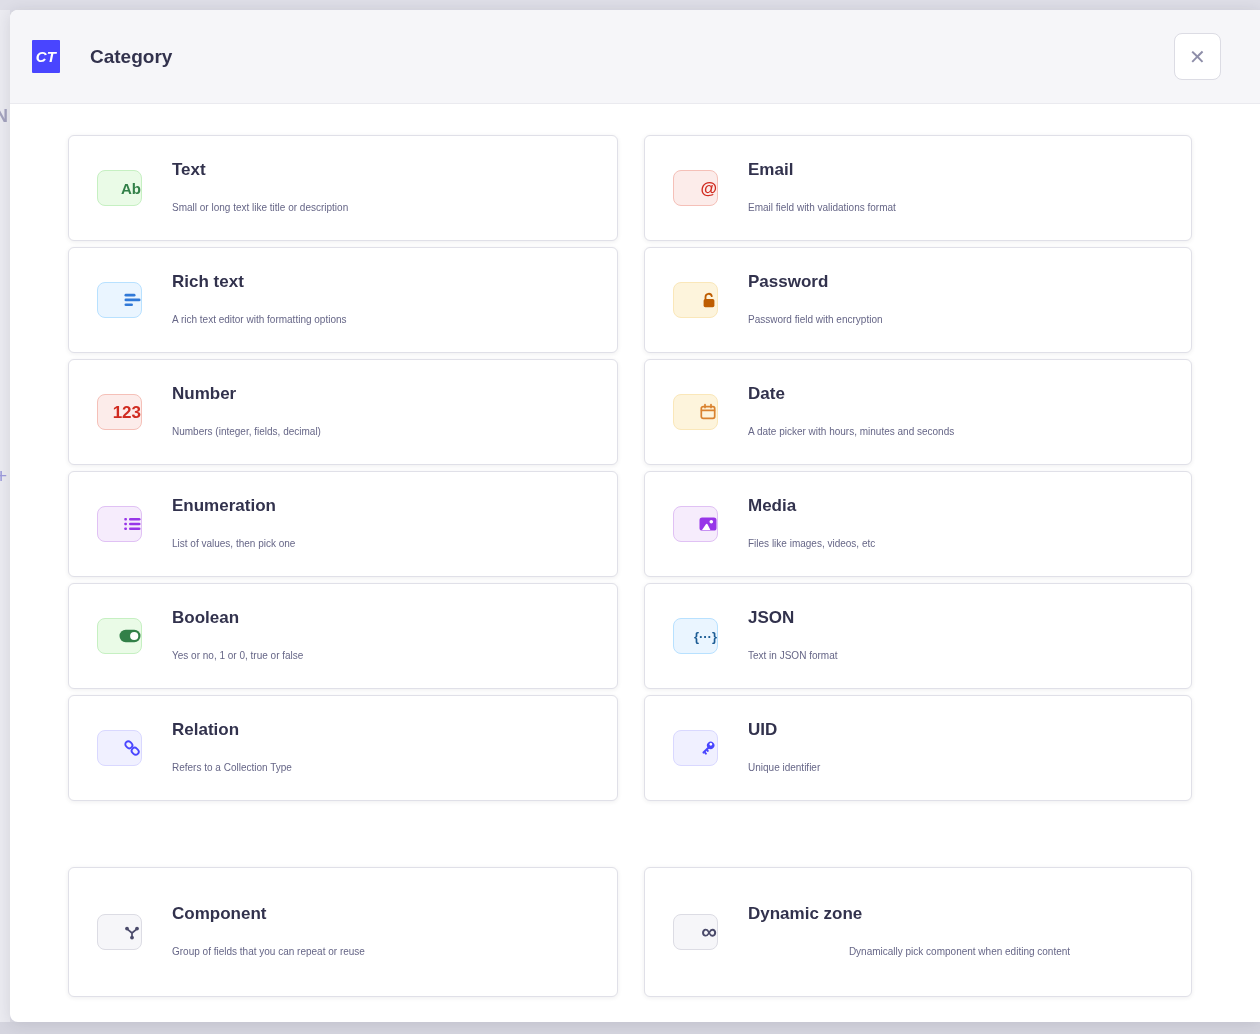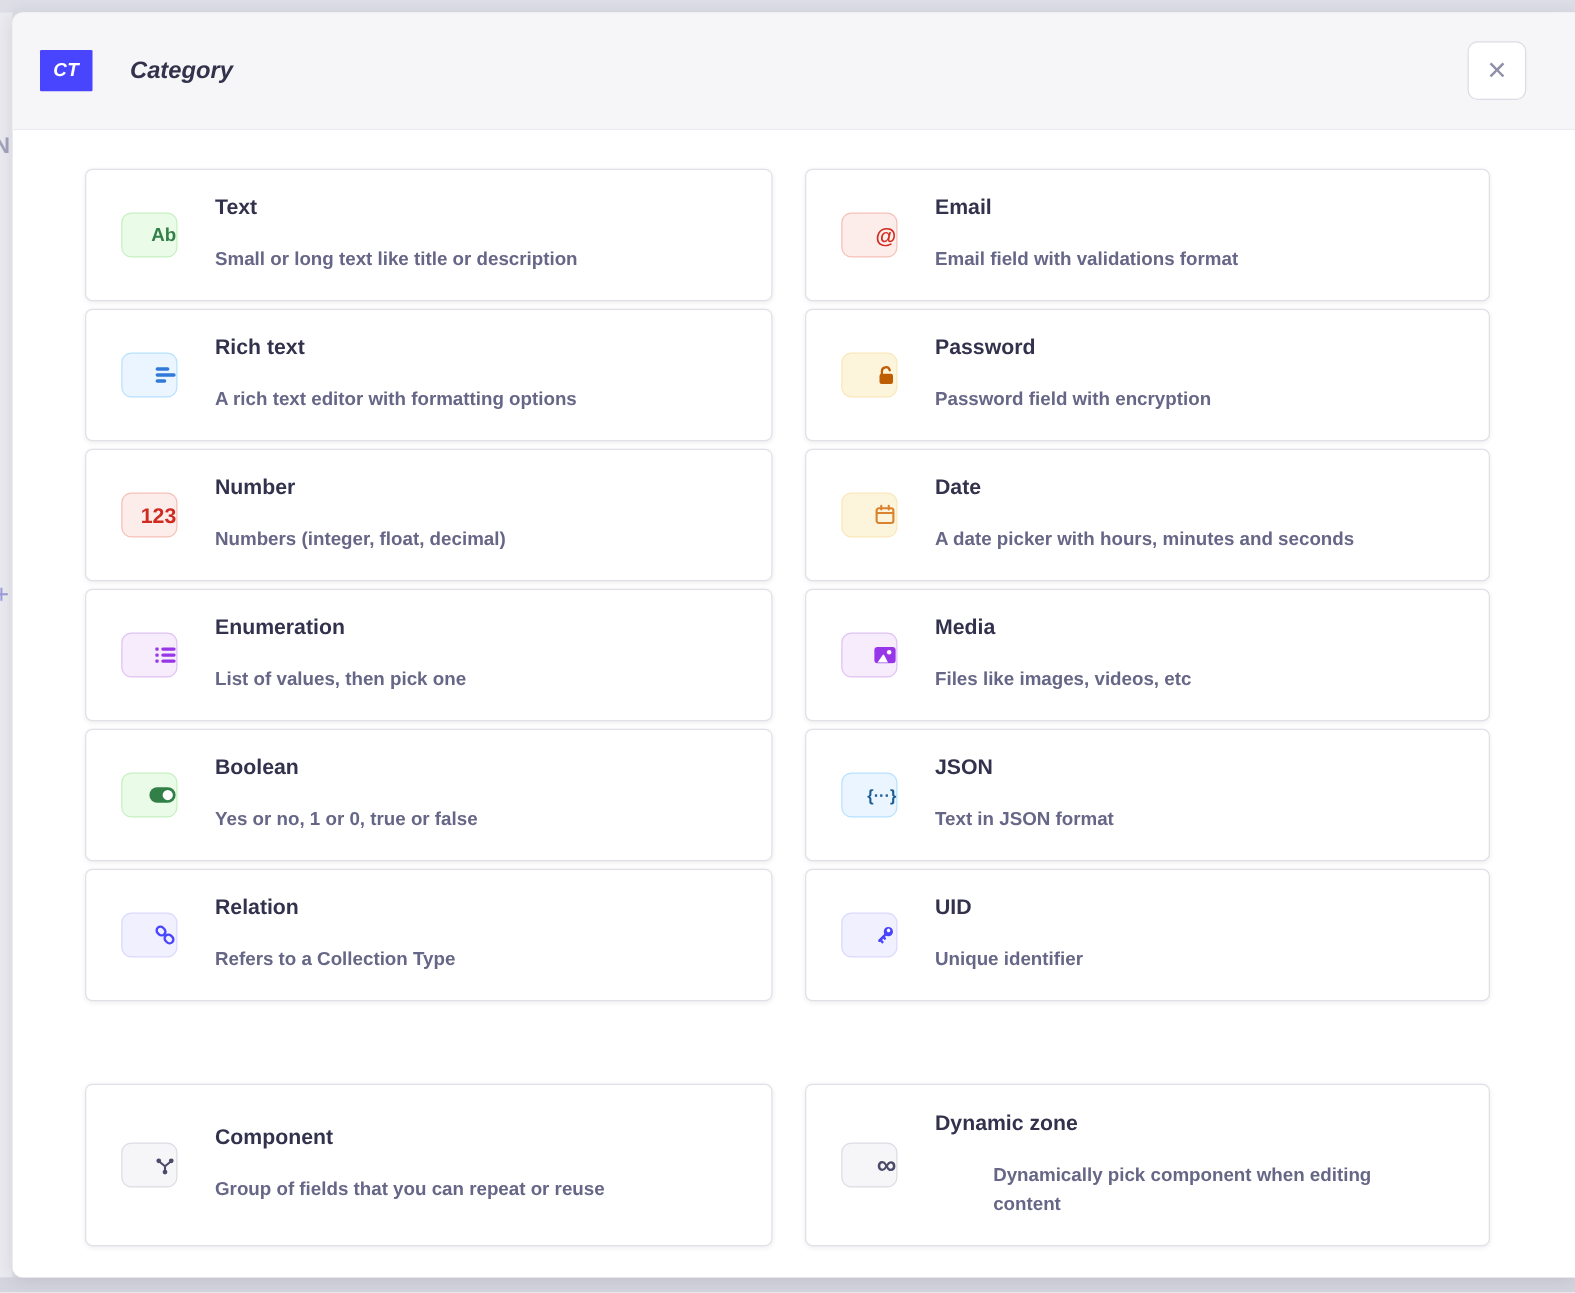--- a/index.html
+++ b/index.html
@@ -20,25 +20,25 @@
     position:absolute;left:10px;top:10px;right:0;bottom:12px;
     background:#ffffff;border-radius:8px 0 0 8px;
     box-shadow:0 2px 15px rgba(33,33,52,.12);
   }
   .modal-header{
     height:93px;background:#f6f6f9;border-bottom:1px solid #eaeaef;
     border-radius:8px 0 0 0;display:flex;align-items:center;
     padding:0 0 0 22px;position:relative;
   }
   .ct-badge{
-    width:42px;height:33px;border-radius:1px;background:#4945ff;color:#ffffff;
+    width:28px;height:33px;border-radius:1px;background:#4945ff;color:#ffffff;
     display:flex;align-items:center;justify-content:center;
     font-size:15px;font-weight:700;font-style:italic;letter-spacing:.3px;flex:none;
   }
-  .modal-title{margin:0 0 0 30px;font-size:19px;font-weight:700;color:#32324d;font-style:italic;}
+  .modal-title{margin:0 0 0 30px;font-size:19px;font-weight:700;color:#32324d;}
   .close-btn{
     position:absolute;right:39px;top:23px;width:47px;height:47px;
     background:#ffffff;border:1px solid #dcdce4;border-radius:8px;
     color:#8e8ea9;font-size:20px;line-height:1;cursor:pointer;
     display:flex;align-items:center;justify-content:center;
     font-family:"Liberation Sans", sans-serif;
   }
 
   .modal-body{padding:31px 68px 26px 58px;}
   .fields-grid{display:grid;grid-template-columns:550px 548px;column-gap:26px;row-gap:6px;}
@@ -54,21 +54,21 @@
   .card.tall{height:130px;}
   .badge{
     width:43px;height:34px;border-radius:8px;border:1px solid transparent;
     display:flex;align-items:center;justify-content:flex-end;flex:none;
     margin-right:30px;
   }
   .badge svg{display:block;}
   .glyph{font-weight:700;line-height:1;}
   .card-text{display:flex;flex-direction:column;gap:20px;flex:1;min-width:0;}
   .card-title{font-size:17px;font-weight:700;color:#32324d;}
-  .card-desc{font-size:15px;color:#666687;line-height:1.55;font-weight:bold;}
+  .card-desc{font-size:10px;color:#666687;line-height:1.55;}
   .card-desc.desc-center{text-align:left;max-width:330px;align-self:center;}
 </style>
 </head>
 <body>
 
 <div class="left-strip"></div>
 <span class="bg-letter-n">N</span>
 <span class="bg-plus">+</span>
 <div class="bottom-strip"></div>
 
@@ -124,21 +124,21 @@
             <span class="card-title">Password</span>
             <span class="card-desc">Password field with encryption</span>
           </span>
         </button>
         <button class="card">
           <span class="badge" style="background:#fcecea;color:#d02b20;border-color:#f5c0b8">
             <span class="glyph" style="font-size:17px">123</span>
           </span>
           <span class="card-text">
             <span class="card-title">Number</span>
-            <span class="card-desc">Numbers (integer, float, decimal)</span>
+            <span class="card-desc">Numbers (integer, fields, decimal)</span>
           </span>
         </button>
         <button class="card">
           <span class="badge" style="background:#fdf4dc;color:#d9822f;border-color:#fae7b9">
             <svg width="18" height="18" viewBox="0 0 18 18" fill="none" stroke="currentColor" stroke-width="1.7" stroke-linecap="round">
               <rect x="2.3" y="3.6" width="13.4" height="11.8" rx="1.8"></rect>
               <path d="M6 1.6 V4.6 M12 1.6 V4.6 M2.6 7.4 H15.4"></path>
             </svg>
           </span>
           <span class="card-text">

